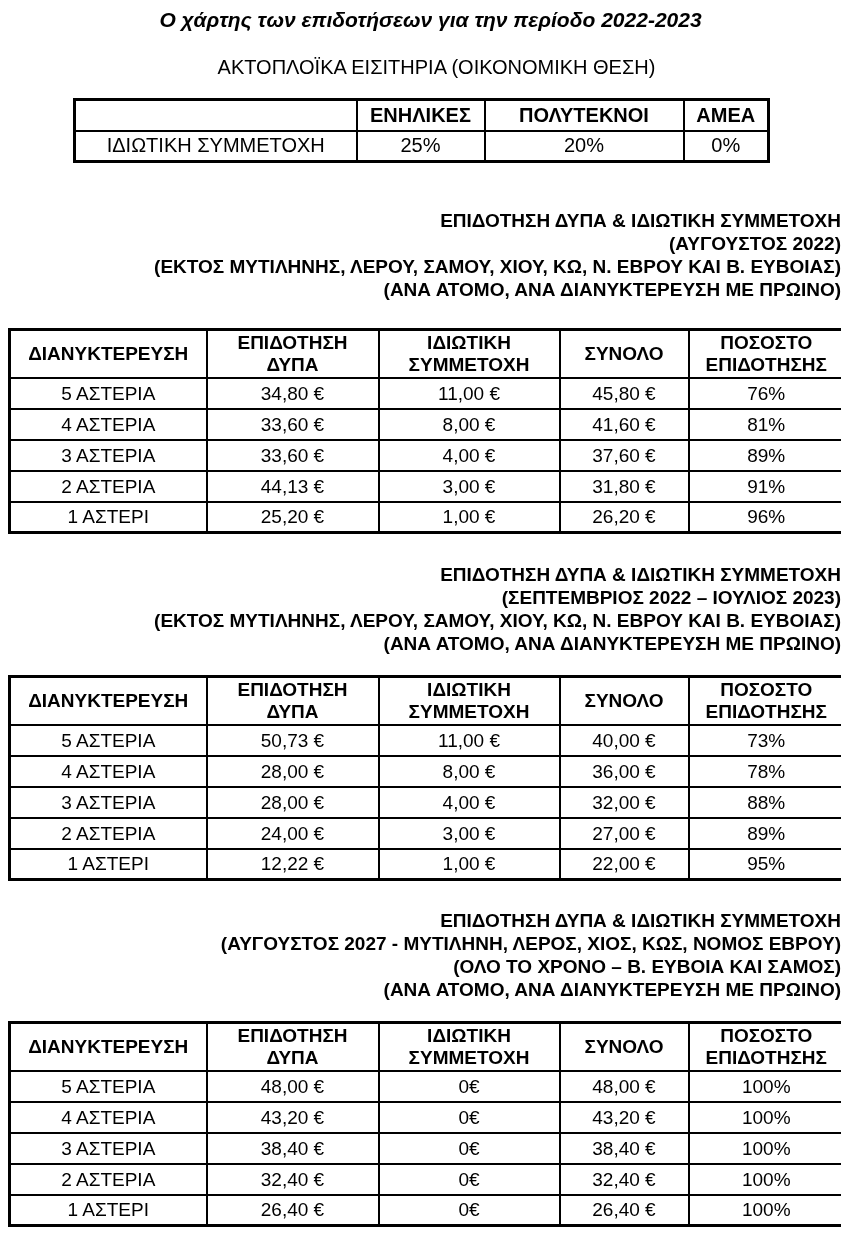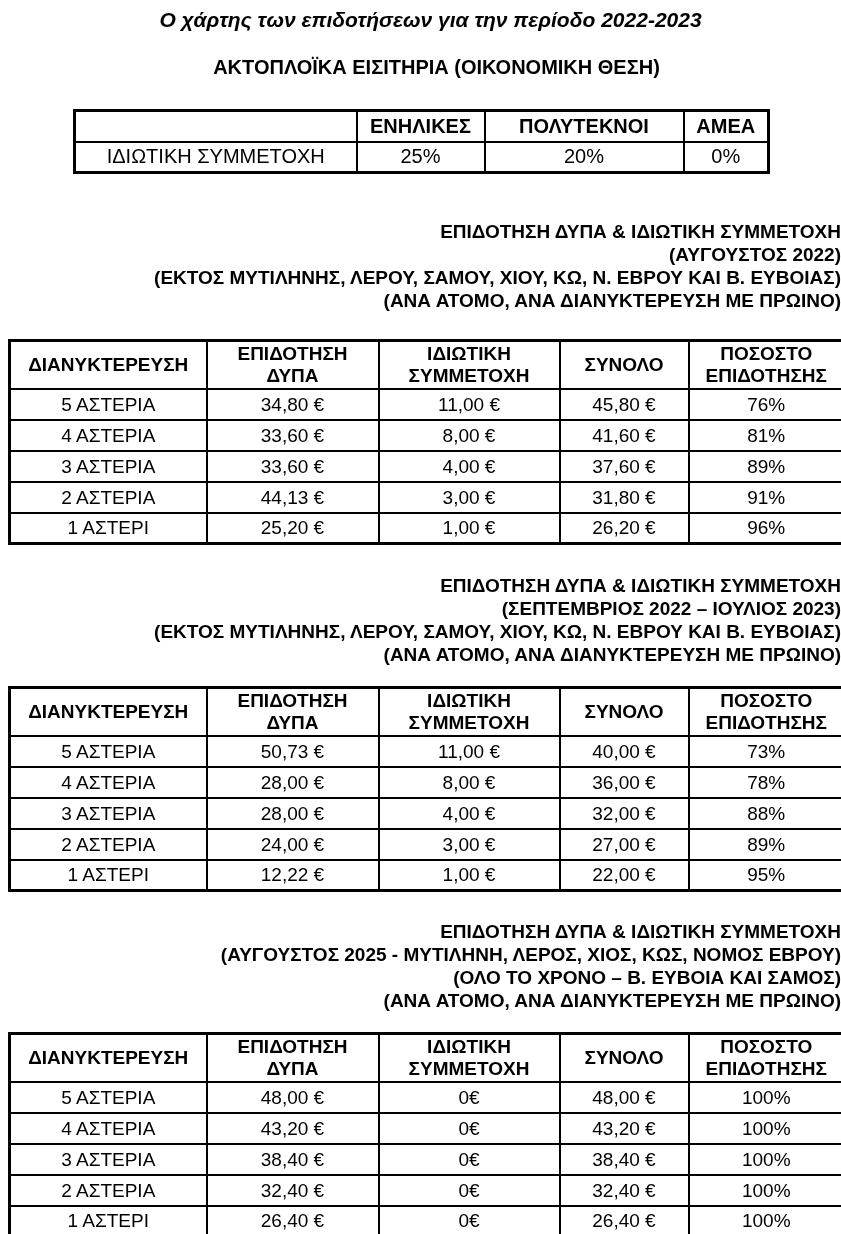--- a/index.html
+++ b/index.html
@@ -14,21 +14,21 @@
   .doc-title {
     margin-top: 8px;
     text-align: center;
     font-size: 21px; line-height: 24px;
     font-weight: bold; font-style: italic; margin-left: 20px;
   }
   .doc-subtitle {
     margin-top: 24px;
     text-align: center;
     font-size: 20px; line-height: 22px;
-    font-weight: bold;
+    font-weight: normal;
     padding-left: 32px;
   }
 
   table.tbl {
     border-collapse: collapse;
     table-layout: fixed;
     border: 3px solid #000;
   }
   table.tbl th, table.tbl td {
     border: 2px solid #000;
@@ -36,21 +36,21 @@
     text-align: center;
     vertical-align: middle;
     padding: 0 4px;
     overflow: hidden;
   }
   table.tbl th { font-weight: bold; line-height: 22px; }
   table.tbl td { font-weight: normal; line-height: 21px; }
   td.left, th.left { text-align: left; padding-left: 9px; }
 
   
-  table.ferry { margin: 31px 0 0 73px; width: 694px; }
+  table.ferry { margin: 20px 0 0 73px; width: 694px; }
   table.ferry th { height: 31px; font-size: 20px; }
   table.ferry td { height: 31px; font-size: 20px; }
   .fc1 { width: 282px; } .fc2 { width: 128px; } .fc3 { width: 199px; } .fc4 { width: 85px; }
 
   
   .sec-heading {
     text-align: right;
     font-weight: bold;
     font-size: 19px; line-height: 23px;
   }
@@ -218,21 +218,21 @@
           <td>22,00 €</td>
           <td>95%</td>
         </tr>
       </tbody>
     </table>
   </section>
 
   <section class="sec3">
     <div class="sec-heading">
       <div>ΕΠΙΔΟΤΗΣΗ ΔΥΠΑ &amp; ΙΔΙΩΤΙΚΗ ΣΥΜΜΕΤΟΧΗ</div>
-      <div>(ΑΥΓΟΥΣΤΟΣ 2025 - ΜΥΤΙΛΗΝΗ, ΛΕΡΟΣ, ΧΙΟΣ, ΚΩΣ, ΝΟΜΟΣ ΕΒΡΟΥ)</div>
+      <div>(ΑΥΓΟΥΣΤΟΣ 2027 - ΜΥΤΙΛΗΝΗ, ΛΕΡΟΣ, ΧΙΟΣ, ΚΩΣ, ΝΟΜΟΣ ΕΒΡΟΥ)</div>
       <div>(ΟΛΟ ΤΟ ΧΡΟΝΟ – Β. ΕΥΒΟΙΑ ΚΑΙ ΣΑΜΟΣ)</div>
       <div>(ΑΝΑ ΑΤΟΜΟ, ΑΝΑ ΔΙΑΝΥΚΤΕΡΕΥΣΗ ΜΕ ΠΡΩΙΝΟ)</div>
     </div>
     <table class="tbl big">
       <colgroup>
           <col class="bc1">
           <col class="bc2">
           <col class="bc3">
           <col class="bc4">
           <col class="bc5">

